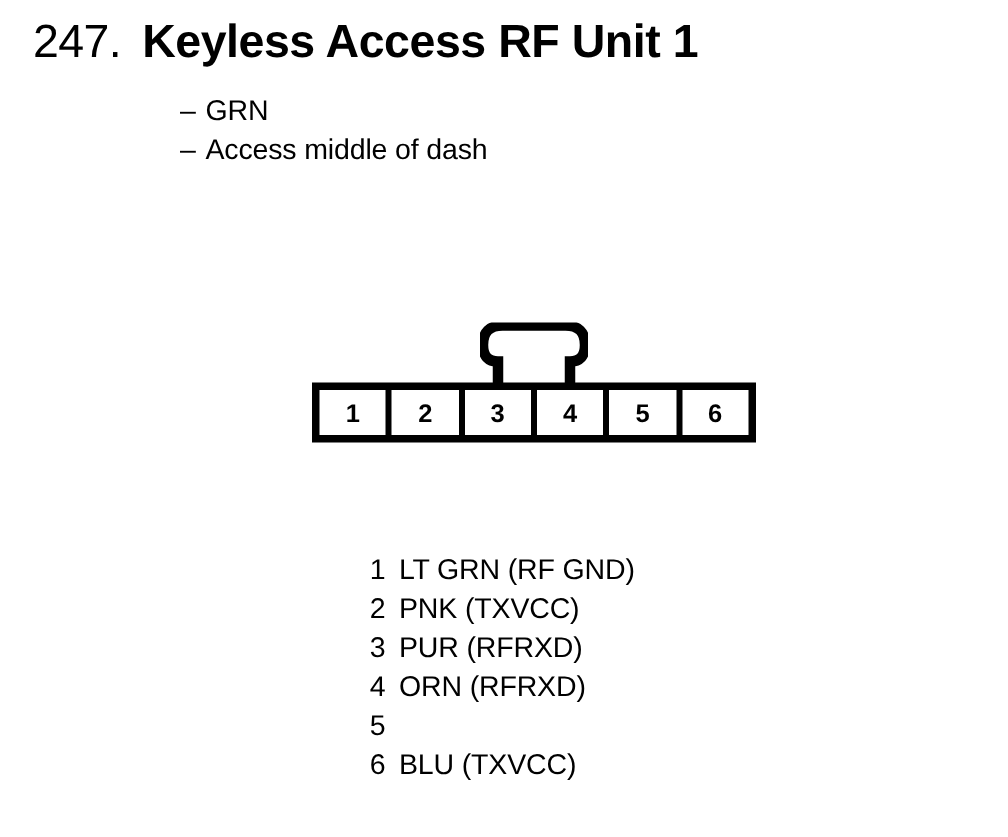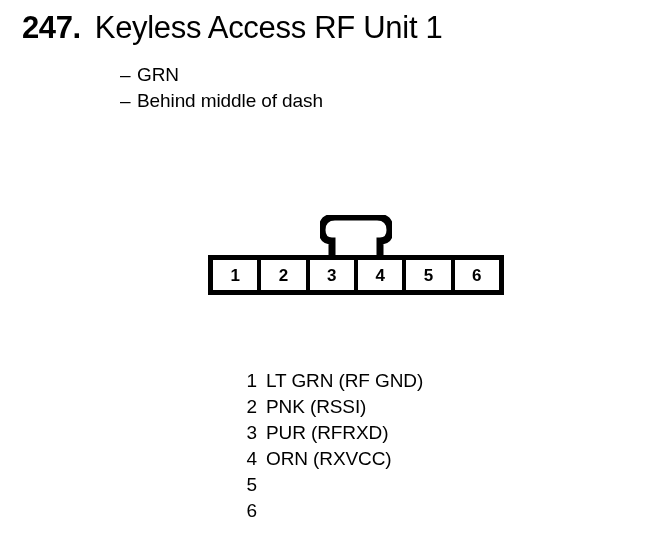--- a/index.html
+++ b/index.html
@@ -22,27 +22,27 @@
   .title-row {
     position: absolute;
     left: 22px;
     top: 12px;
     display: flex;
     align-items: baseline;
     white-space: nowrap;
   }
   .title-number {
     font-size: 31px;
-    font-weight: bold;
+    font-weight: normal;
     letter-spacing: -0.4px;
     line-height: 1;
   }
   .title-text {
     font-size: 31px;
-    font-weight: normal;
+    font-weight: bold;
     letter-spacing: -0.3px;
     line-height: 1;
     margin-left: 14px;
   }
 
   
   .notes {
     position: absolute;
     left: 120px;
     top: 62px;
@@ -133,21 +133,21 @@
 <div class="title-row">
   <span class="title-number">247.</span>
   <span class="title-text">Keyless Access RF Unit 1</span>
 </div>
 
 <div class="notes">
   <div class="note-line">
     <span class="note-dash">–</span><span>GRN</span>
   </div>
   <div class="note-line">
-    <span class="note-dash">–</span><span>Behind middle of dash</span>
+    <span class="note-dash">–</span><span>Access middle of dash</span>
   </div>
 </div>
 
 <div class="connector">
 
   <div class="latch">
     <svg width="72" height="42" viewBox="0 0 72 42" xmlns="http://www.w3.org/2000/svg">
       <path d="M 12 42
                L 12 26
                Q 2 26 2 15
@@ -170,29 +170,30 @@
 
 </div>
 
 <div class="legend">
   <div class="legend-row">
     <span class="legend-num">1</span>
     <span class="legend-label">LT GRN (RF GND)</span>
   </div>
   <div class="legend-row">
     <span class="legend-num">2</span>
-    <span class="legend-label">PNK (RSSI)</span>
+    <span class="legend-label">PNK (TXVCC)</span>
   </div>
   <div class="legend-row">
     <span class="legend-num">3</span>
     <span class="legend-label">PUR (RFRXD)</span>
   </div>
   <div class="legend-row">
     <span class="legend-num">4</span>
-    <span class="legend-label">ORN (RXVCC)</span>
+    <span class="legend-label">ORN (RFRXD)</span>
   </div>
   <div class="legend-row">
     <span class="legend-num">5</span>
   </div>
   <div class="legend-row">
     <span class="legend-num">6</span>
+    <span class="legend-label">BLU (TXVCC)</span>
   </div>
 </div>
 
 </body></html>

